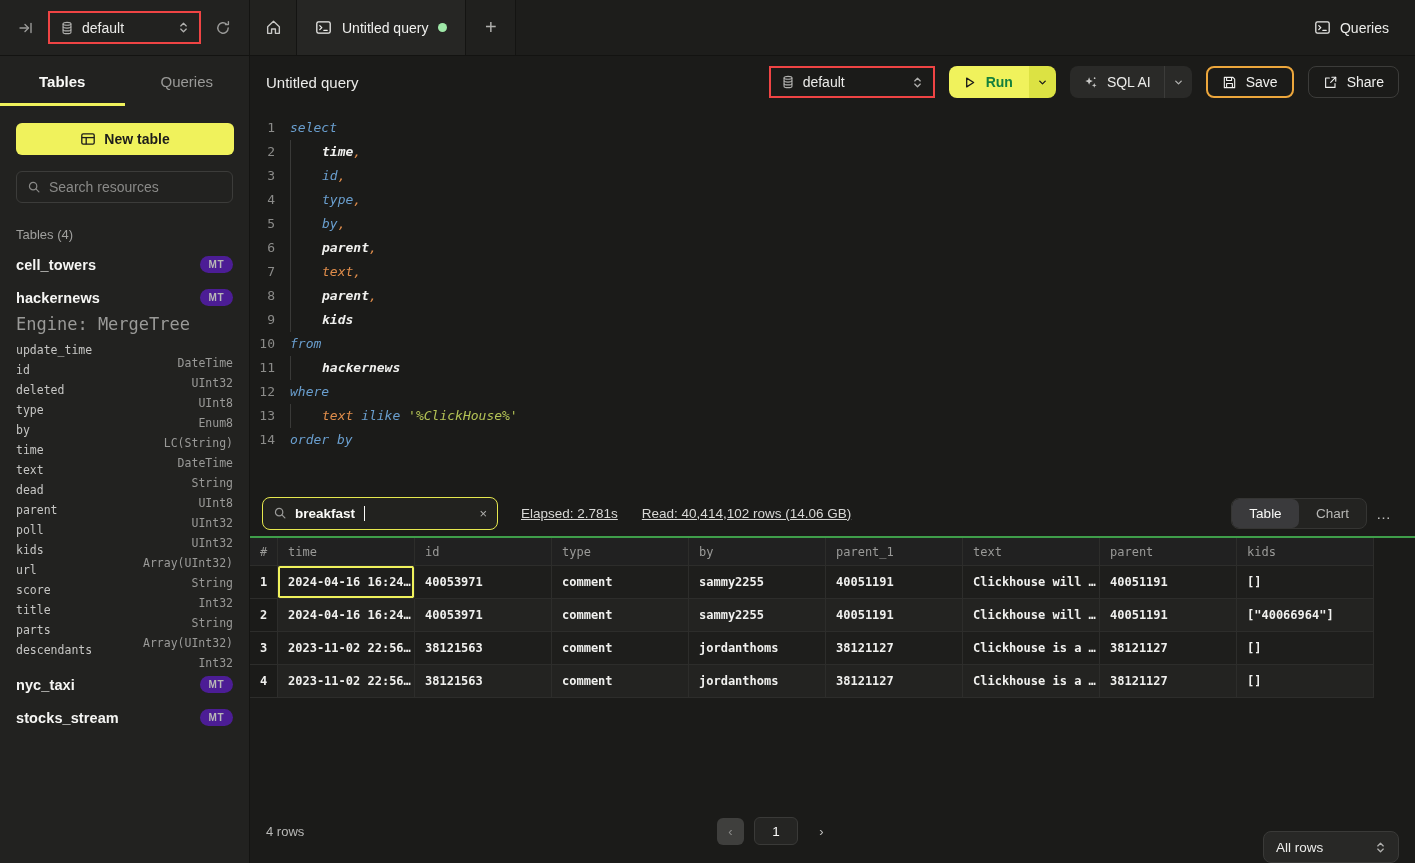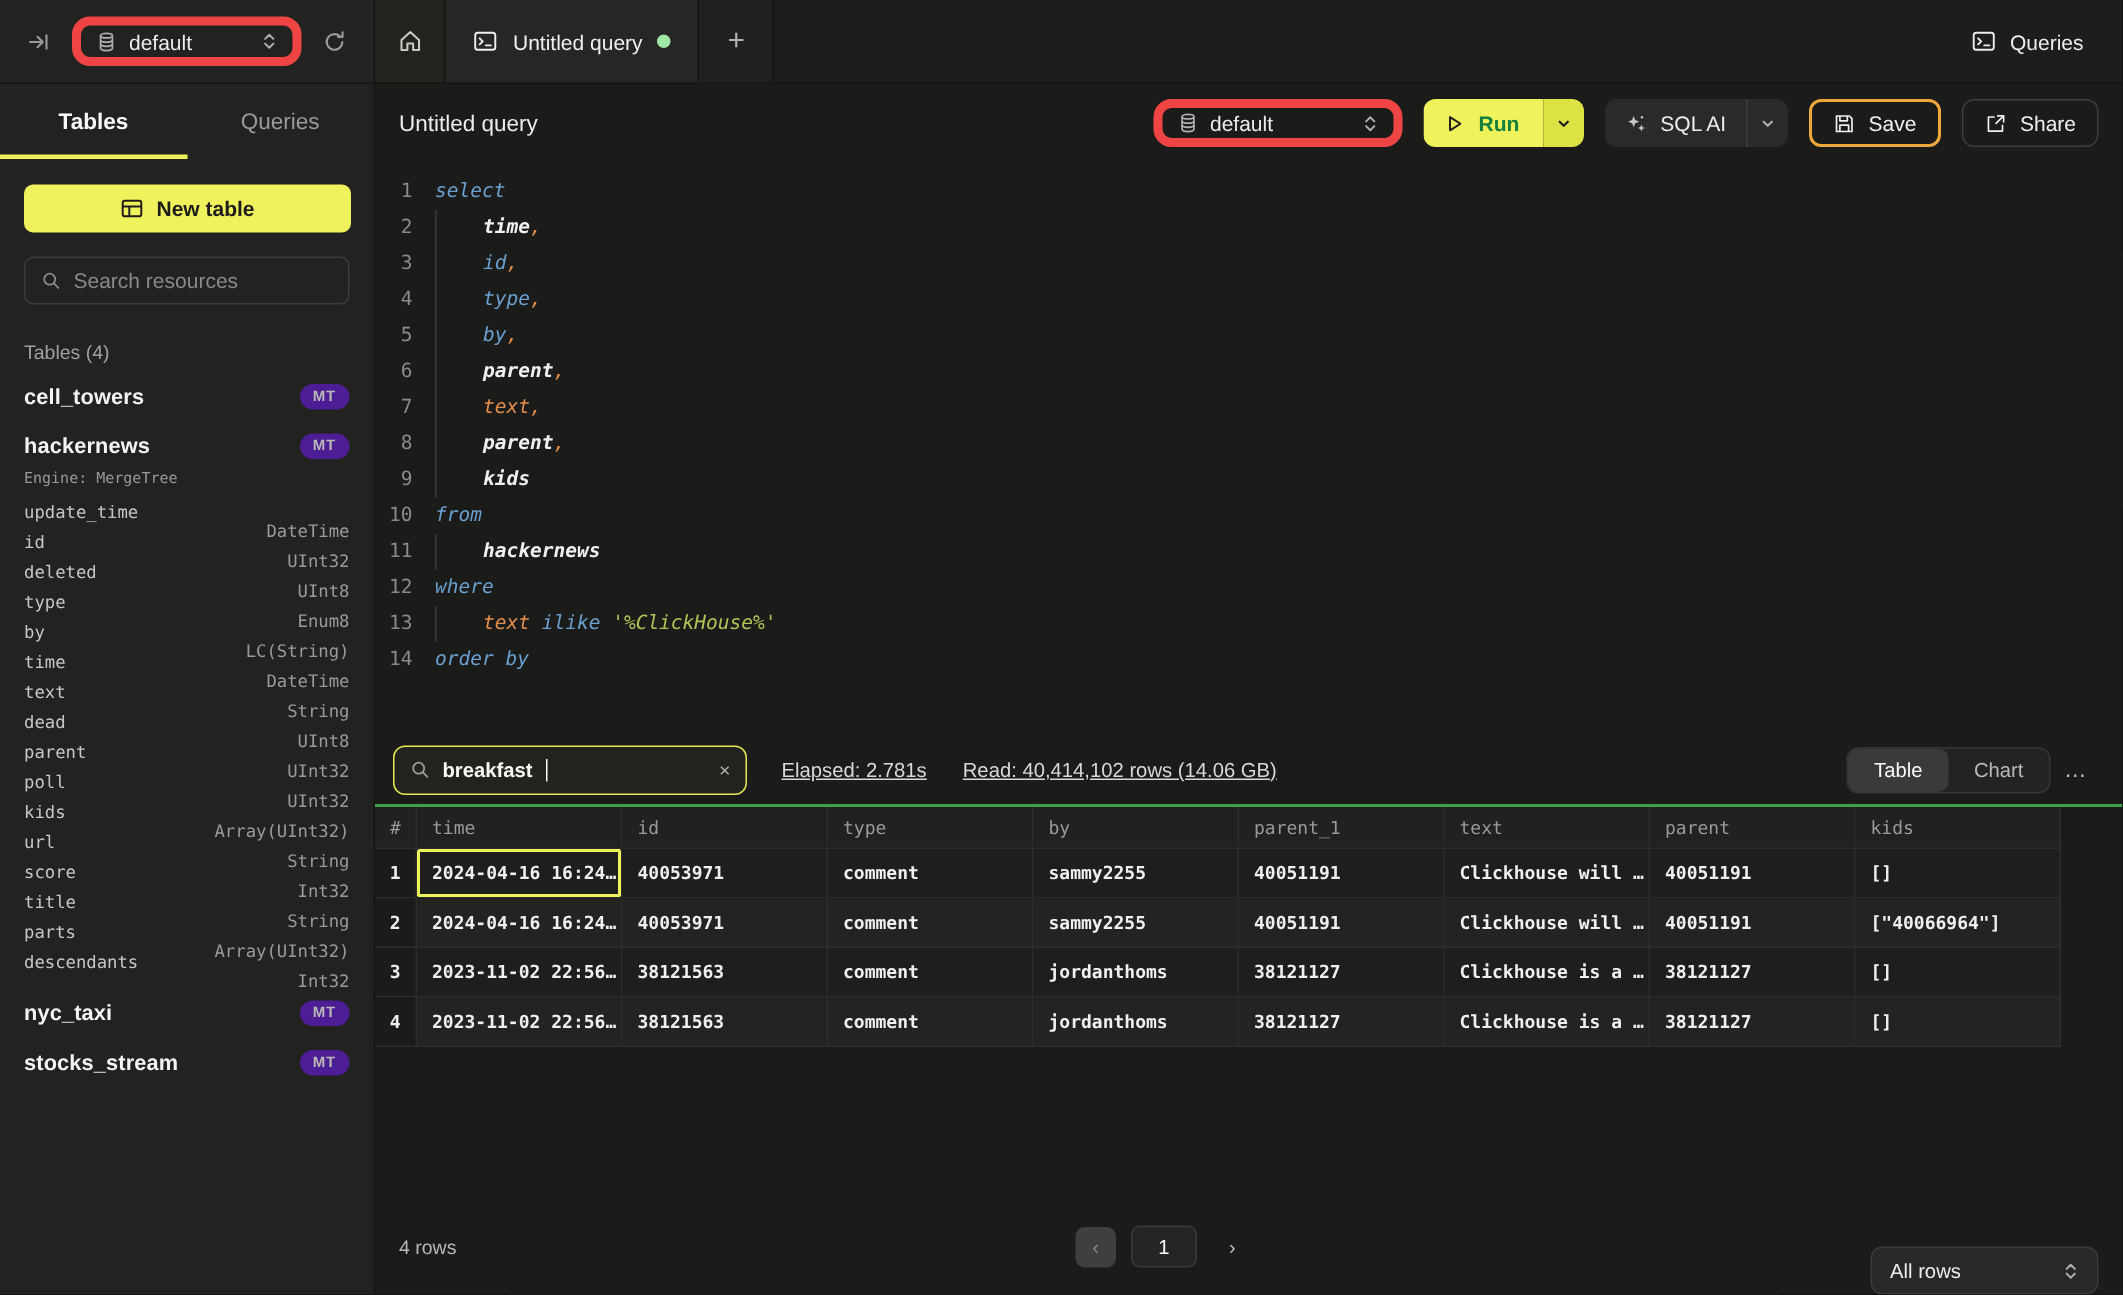--- a/index.html
+++ b/index.html
@@ -9,21 +9,21 @@
     background:#1b1b19; color:#ececea;
     font-family:"Liberation Sans", sans-serif; font-size:14px;
   }
   .mono { font-family:"DejaVu Sans Mono", monospace; }
   svg { display:block; }
 
   
   .topbar { position:absolute; top:0; left:0; width:1415px; height:56px; display:flex; border-bottom:1px solid #131311; }
   .sidebar-top { width:250px; background:#222220; border-right:1px solid #141412; display:flex; align-items:center; padding:0 14px; gap:10px; }
   .icon-btn { color:#9a9a98; background:none; border:none; display:flex; align-items:center; justify-content:center; padding:4px; cursor:pointer; }
-  .select-ctl { display:flex; align-items:center; gap:8px; height:33px; border:6px solid #ef4444; border-radius:12px; padding:0 10px; color:#ececea; background:transparent; cursor:pointer; }
+  .select-ctl { display:flex; align-items:center; gap:8px; height:33px; border:2px solid #ef4444; border-radius:0; padding:0 10px; color:#ececea; background:transparent; cursor:pointer; }
   .select-ctl .grow { flex:1; }
   .db-sel-top { flex:1; }
   .tabbar { flex:1; background:#1d1d1b; display:flex; align-items:stretch; }
   .home-tab { width:47px; display:flex; align-items:center; justify-content:center; background:#22221f; border-right:1px solid #141412; color:#c8c8c6; cursor:pointer; }
   .query-tab { display:flex; align-items:center; gap:10px; padding:0 18px; background:#262624; border-right:1px solid #141412; color:#f0f0ee; cursor:pointer; }
   .dot { width:9px; height:9px; border-radius:50%; background:#9fe8a8; }
   .plus-tab { width:50px; display:flex; align-items:center; justify-content:center; color:#b0b0ae; font-size:20px; border-right:1px solid #141412; cursor:pointer; background:#20201e; }
   .queries-top { margin-left:auto; margin-right:26px; display:flex; align-items:center; gap:9px; color:#ececea; cursor:pointer; background:none; border:none; font-size:14px; }
 
   
@@ -33,21 +33,21 @@
   .side-tab.active { color:#fafaf8; font-weight:bold; }
   .side-tab.active::after { content:""; position:absolute; left:0; right:0; bottom:0; height:3px; background:#f0f25c; }
   .new-table-btn { margin:17px 16px 16px; width:218px; height:32px; background:#f0f25c; border:none; border-radius:6px; display:flex; align-items:center; justify-content:center; gap:8px; color:#1c1c1a; font-size:14px; font-weight:bold; cursor:pointer; }
   .search-box { margin:0 16px; height:32px; border:1px solid #3c3c3a; border-radius:6px; display:flex; align-items:center; gap:8px; padding:0 10px; color:#8a8a88; }
   .search-box input { flex:1; background:transparent; border:none; outline:none; color:#ececea; font-size:14px; font-family:"Liberation Sans", sans-serif; }
   .search-box input::placeholder { color:#8a8a88; }
   .side-section-label { margin:24px 16px 6px; color:#a0a09e; font-size:13px; }
   .tbl-item { display:flex; align-items:center; margin:0 16px; height:33px; cursor:pointer; }
   .tbl-item .name { flex:1; color:#f5f5f3; font-size:14.5px; font-weight:bold; letter-spacing:.1px; }
   .badge { background:#4c1d95; color:#b8b8b6; font-size:10px; font-weight:bold; border-radius:9px; padding:3px 9px; letter-spacing:.5px; }
-  .engine-line { margin:0 16px 6px; color:#9a9a98; font-size:10px; }
+  .engine-line { margin:0 16px 6px; color:#9a9a98; font-size:17px; }
   .col-list { margin:2px 16px 8px; }
   .col-row { display:flex; height:20px; align-items:center; font-size:11.5px; }
   .col-row .cname { color:#c6c6c4; }
   .col-row .ctype { margin-left:auto; color:#9a9a98;margin-top:26px; }
 
   
   .main { position:absolute; top:56px; left:250px; right:0; bottom:0; background:#1b1b19; }
   .main-header { height:52px; display:flex; align-items:center; padding:0 16px; gap:14px; }
   .main-title { font-size:15px; color:#ececea; margin-right:auto; }
   .db-sel-main { width:166px; height:32px; }
@@ -96,21 +96,21 @@
   .gcell.data { height:33px; color:#f0f0ee; font-weight:bold; }
   .gcell.selected { box-shadow:inset 0 0 0 2px #f0f25c; border-radius:2px; }
 
   
   .results-footer { position:absolute; left:0; right:0; bottom:0; height:64px; display:flex; align-items:center; padding:0 16px; }
   .row-count { color:#b8b8b6; font-size:13px; }
   .pager { position:absolute; left:467px; top:50%; transform:translateY(-50%); display:flex; align-items:center; gap:10px; }
   .page-prev { width:27px; height:27px; border-radius:6px; background:#3f3f3d; border:none; color:#8a8a88; display:flex; align-items:center; justify-content:center; font-size:13px; }
   .page-num { width:44px; height:28px; border-radius:6px; background:#252523; border:1px solid #3a3a38; color:#fafaf8; display:flex; align-items:center; justify-content:center; font-size:13.5px; }
   .page-next { width:27px; height:27px; background:none; border:none; color:#c0c0be; display:flex; align-items:center; justify-content:center; font-size:13px; cursor:pointer; }
-  .rows-select { margin-left:auto; width:152px; height:30px; background:#28282。6; background:#282826; border:1px solid #3a3a38; border-radius:8px; display:flex; align-items:center; padding:15px 12px; color:#ececea; font-size:13.5px; cursor:pointer;margin-top:32px; }
+  .rows-select { margin-left:auto; width:136px; height:30px; background:#28282。6; background:#282826; border:1px solid #3a3a38; border-radius:8px; display:flex; align-items:center; padding:15px 12px; color:#ececea; font-size:13.5px; cursor:pointer;margin-top:32px; }
   .rows-select .cv { margin-left:auto; color:#b0b0ae; }
 </style>
 </head>
 <body>
 
 <div id="app">
 
   <div class="topbar">
     <div class="sidebar-top">
       <button class="icon-btn">

